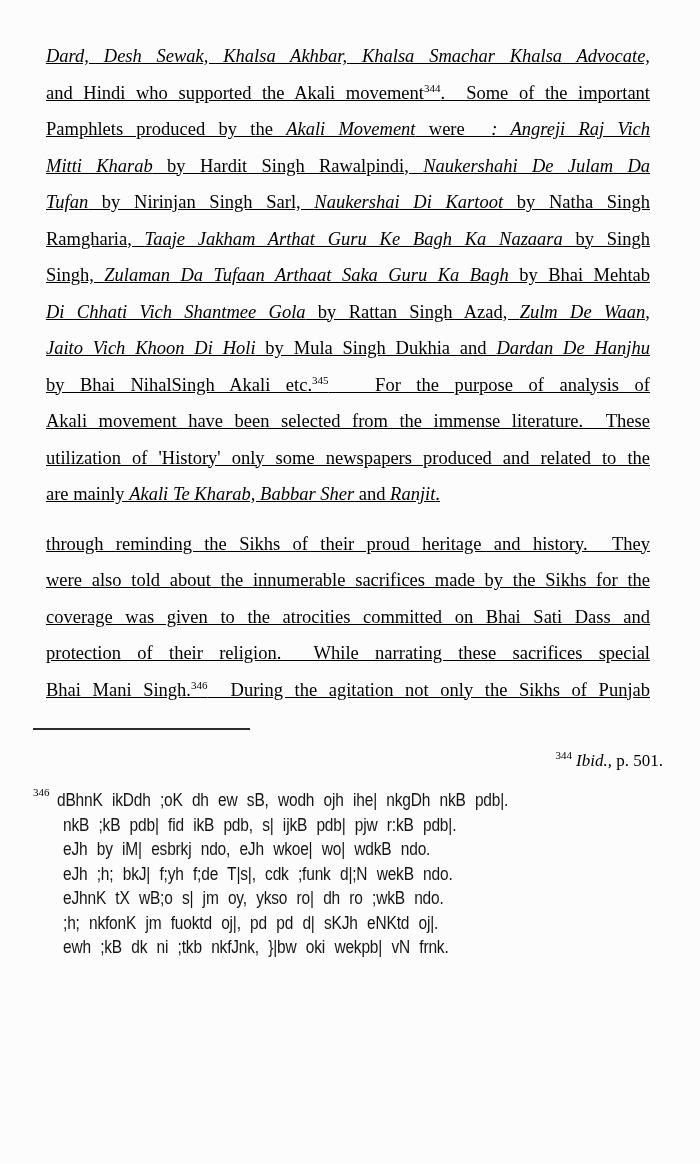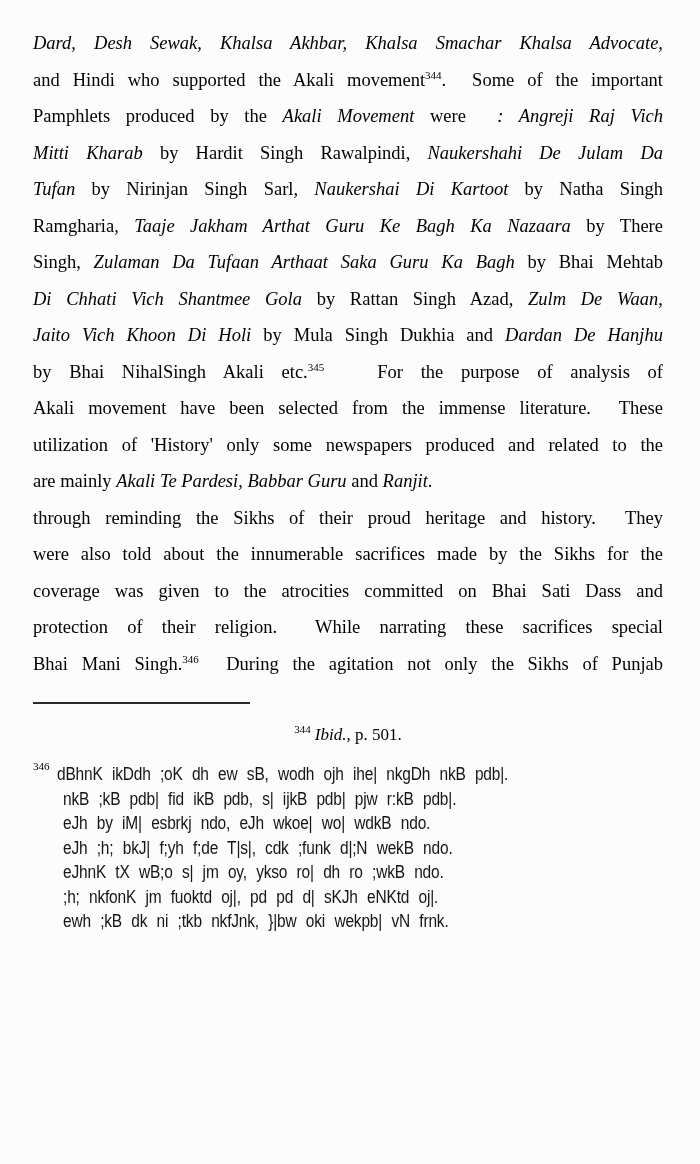--- a/index.html
+++ b/index.html
@@ -2,33 +2,33 @@
 <html><head>
 <meta charset="utf-8">
 <style>
   html,body{margin:0;padding:0;}
   body{
     width:700px;height:1164px;overflow:hidden;box-sizing:border-box;
     background:#fcfcfc;color:#000;
     font-family:"Liberation Serif", serif;
   }
   .page{padding:25px 37px 0 33px;box-sizing:border-box;}
-  .para{margin:0;}
+  .para{margin:13px;text-decoration:underline;}
   .tline{
     font-size:18.5px;line-height:36.5px;
     text-align:justify;text-align-last:justify;
     white-space:normal;
   }
   .tline.flush{text-align-last:left;}
   .tline.indent-first{text-indent:55px;}
   .it{font-style:italic;}
   sup.ref{font-size:11px;line-height:0;vertical-align:super;letter-spacing:0;}
   
   .fn-sep{width:217px;border-top:2px solid #2b2b2b;margin:20px 0 18px 0;}
-  .fn{font-size:17px;line-height:26px;margin:12px 0 6px 0;text-align:center;}
+  .fn{font-size:17px;line-height:26px;margin:12px 0 6px 0;text-align:right;}
   .fn sup.marker{font-size:11px;vertical-align:super;line-height:0;margin-right:4px;}
   .fn346{position:relative;margin-top:14px;padding-left:24px;}
   .fn346 sup.marker{
     position:absolute;left:0;top:-2px;
     font-size:11px;font-family:"Liberation Serif", serif;
   }
   .gline{
     font-family:"Liberation Sans", sans-serif;
     font-size:18px;line-height:24.5px;color:#151515;
     transform:scaleX(0.86);transform-origin:0 50%;
@@ -40,28 +40,28 @@
 <body>
 
 <div class="page">
   <div id="doc-body">
       <div class="para">
         <div class="tline"><span class="it">Dard, Desh Sewak, Khalsa Akhbar, Khalsa Smachar Khalsa Advocate,</span></div>
         <div class="tline"><span>and Hindi who supported the Akali movement</span><sup class="ref">344</sup><span>.&nbsp; Some of the important</span></div>
         <div class="tline"><span>Pamphlets produced by the </span><span class="it">Akali Movement</span><span> were&nbsp; </span><span class="it">: Angreji Raj Vich</span></div>
         <div class="tline"><span class="it">Mitti Kharab</span><span> by Hardit Singh Rawalpindi, </span><span class="it">Naukershahi De Julam Da</span></div>
         <div class="tline"><span class="it">Tufan</span><span> by Nirinjan Singh Sarl, </span><span class="it">Naukershai Di Kartoot</span><span> by Natha Singh</span></div>
-        <div class="tline"><span>Ramgharia, </span><span class="it">Taaje Jakham Arthat Guru Ke Bagh Ka Nazaara</span><span> by There</span></div>
+        <div class="tline"><span>Ramgharia, </span><span class="it">Taaje Jakham Arthat Guru Ke Bagh Ka Nazaara</span><span> by Singh</span></div>
         <div class="tline"><span>Singh, </span><span class="it">Zulaman Da Tufaan Arthaat Saka Guru Ka Bagh</span><span> by Bhai Mehtab</span></div>
         <div class="tline"><span class="it">Di Chhati Vich Shantmee Gola</span><span> by Rattan Singh Azad, </span><span class="it">Zulm De Waan,</span></div>
         <div class="tline"><span class="it">Jaito Vich Khoon Di Holi</span><span> by Mula Singh Dukhia and </span><span class="it">Dardan De Hanjhu</span></div>
         <div class="tline"><span>by Bhai NihalSingh Akali etc.</span><sup class="ref">345</sup><span>&nbsp;&nbsp; For the purpose of analysis of</span></div>
         <div class="tline"><span>Akali movement have been selected from the immense literature.&nbsp; These</span></div>
         <div class="tline"><span>utilization of 'History' only some newspapers produced and related to the</span></div>
-        <div class="tline flush"><span>are mainly </span><span class="it">Akali Te Pardesi, Babbar Guru</span><span> and </span><span class="it">Ranjit</span><span>.</span></div>
+        <div class="tline flush"><span>are mainly </span><span class="it">Akali Te Kharab, Babbar Sher</span><span> and </span><span class="it">Ranjit</span><span>.</span></div>
       </div>
       <div class="para">
         <div class="tline"><span>through reminding the Sikhs of their proud heritage and history.&nbsp; They</span></div>
         <div class="tline"><span>were also told about the innumerable sacrifices made by the Sikhs for the</span></div>
         <div class="tline"><span>coverage was given to the atrocities committed on Bhai Sati Dass and</span></div>
         <div class="tline"><span>protection of their religion.&nbsp; While narrating these sacrifices special</span></div>
         <div class="tline"><span>Bhai Mani Singh.</span><sup class="ref">346</sup><span>&nbsp; During the agitation not only the Sikhs of Punjab</span></div>
       </div>
     </div>
   <div class="fn-sep"></div>

